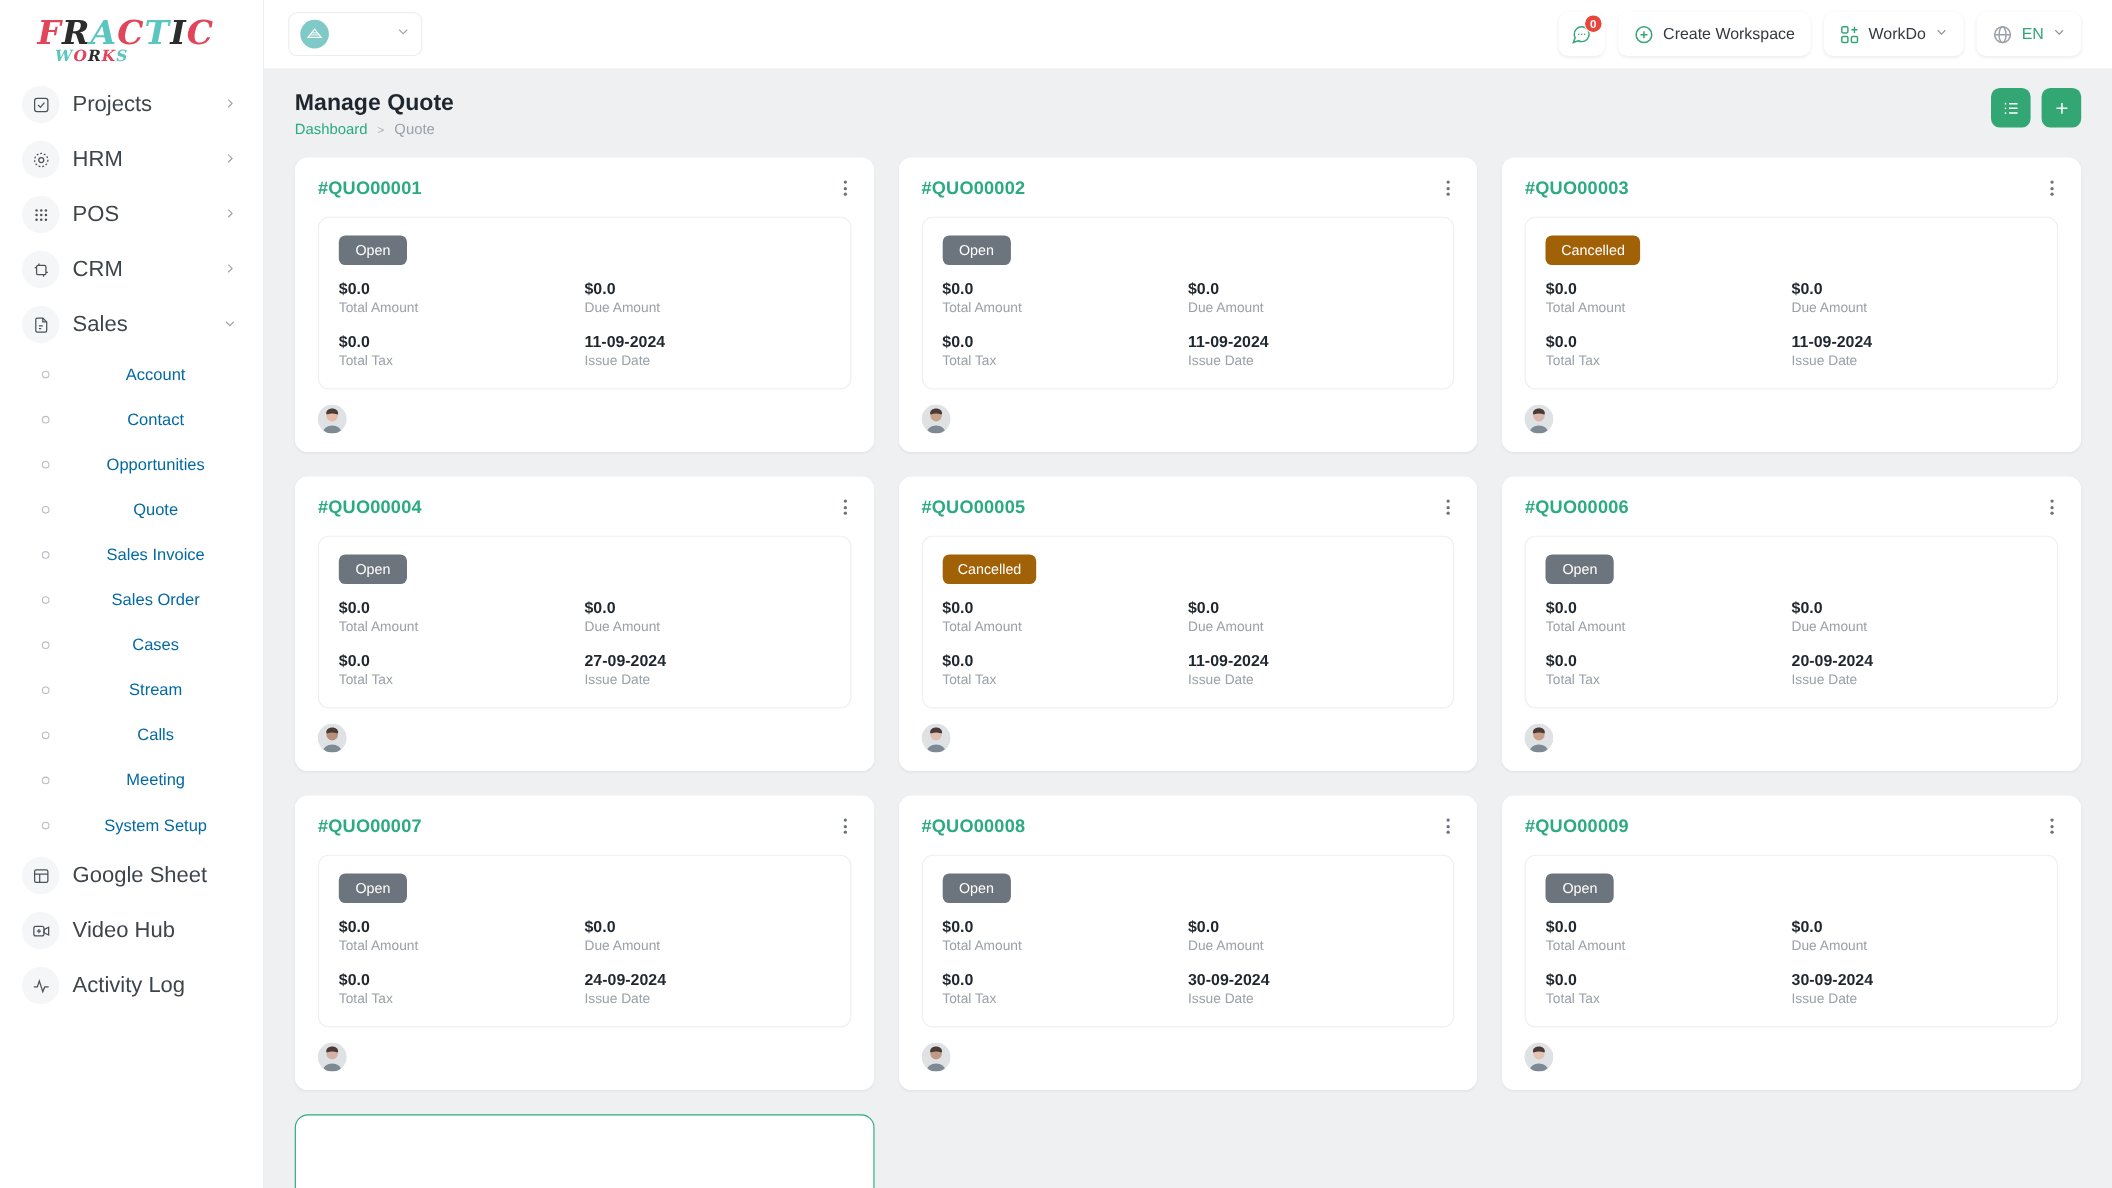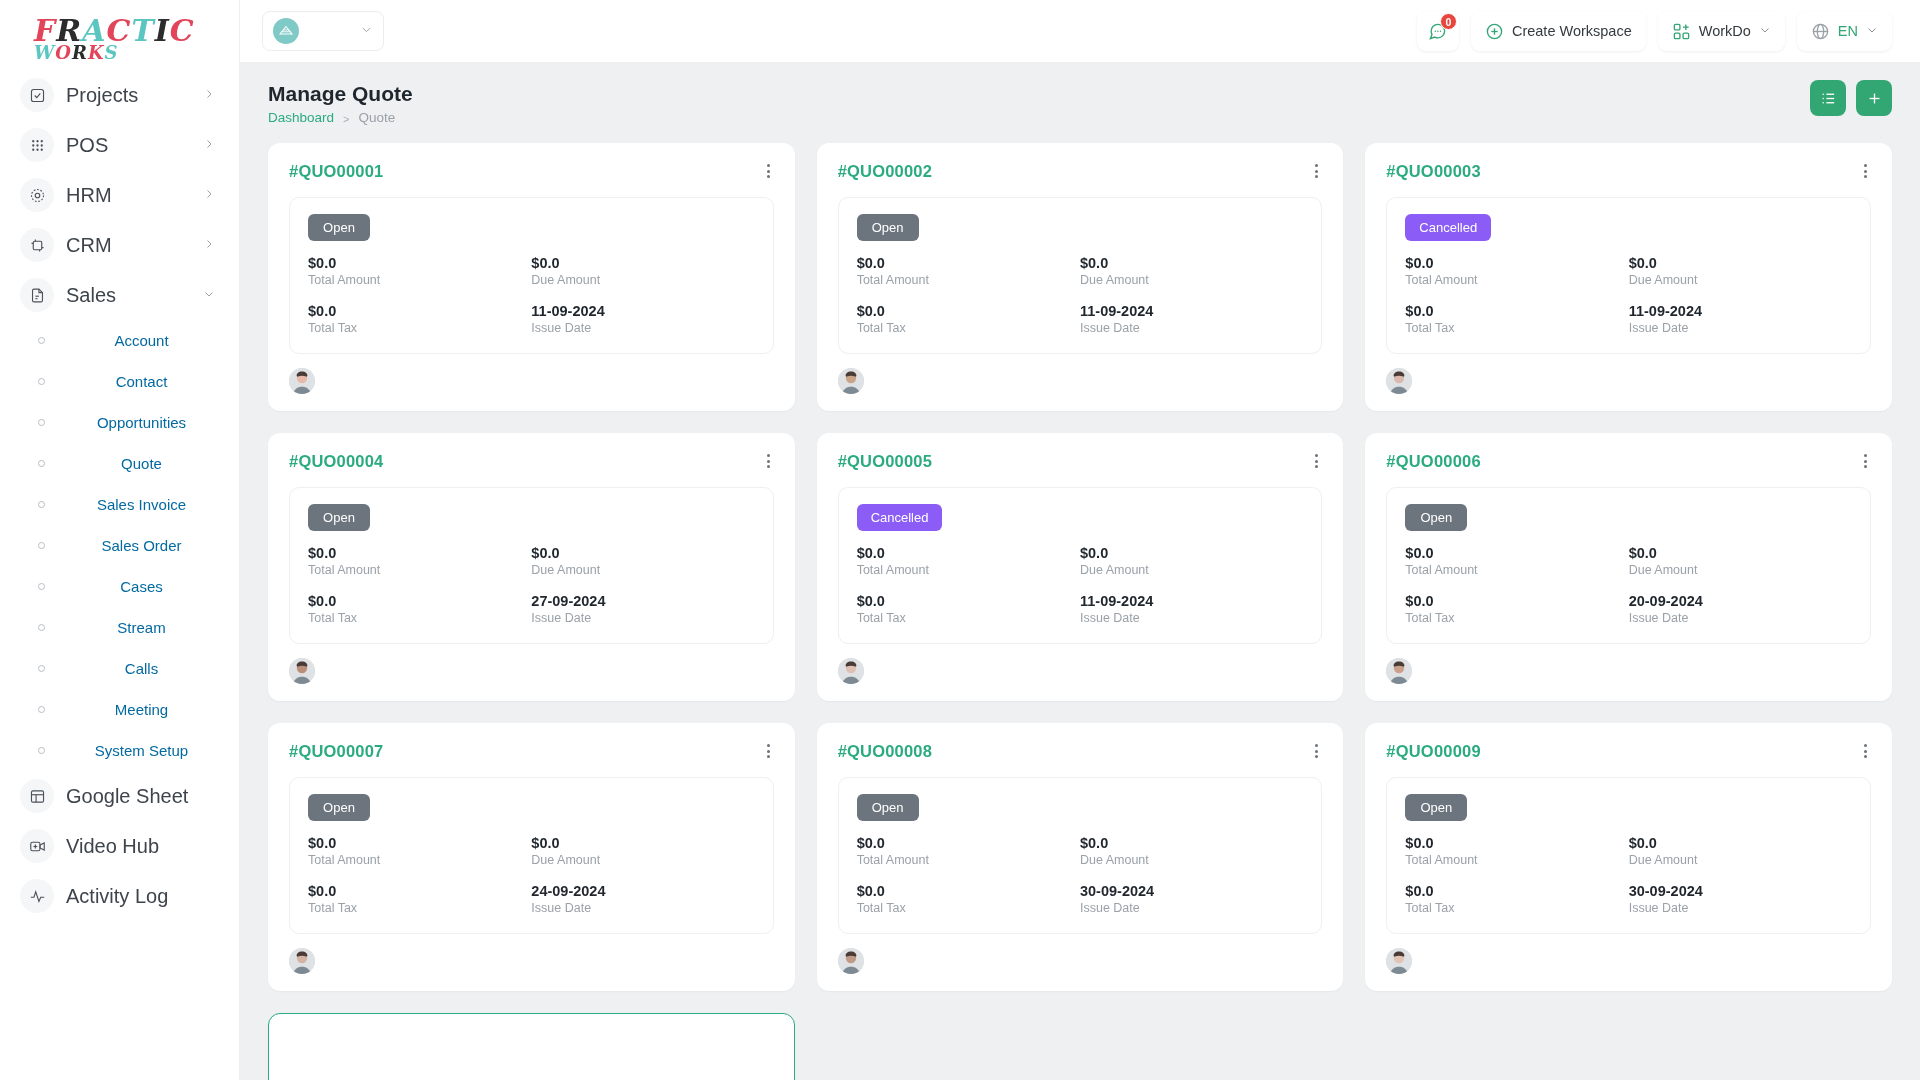--- a/index.html
+++ b/index.html
@@ -29,25 +29,25 @@
     letter-spacing: 1px;
     display: block;
   }
   .logo-main .r1 { color: #e2455a; }
   .logo-main .r2 { color: #5bc5c0; }
   .logo-main .r3 { color: #2c2c2c; }
   .logo-sub {
     font-family: "DejaVu Serif", serif;
     font-style: italic;
     font-weight: bold;
-    font-size: 18px;
+    font-size: 14px;
     letter-spacing: 1px;
     display: block;
     margin-top: -2px;
-    margin-left: 0;
+    margin-left: 16px;
   }
   .logo-sub .s1 { color: #5bc5c0; }
   .logo-sub .s2 { color: #2c2c2c; }
   .logo-sub .s3 { color: #e2455a; }
 
   .nav { padding: 0 10px; }
   .nav-item {
     display: flex; align-items: center;
     height: 50px;
     padding: 0 10px 0 10px;
@@ -182,21 +182,21 @@
   .status {
     display: inline-block;
     min-width: 62px; text-align: center;
     padding: 6px 14px;
     border-radius: 6px;
     color: #fff;
     font-size: 13px;
     margin-bottom: 14px;
   }
   .status.open { background: #6c757d; }
-  .status.cancelled { background: #8b5cf6; }
+  .status.cancelled { background: #a16207; }
   .kv-grid { display: grid; grid-template-columns: 1fr 1fr; row-gap: 16px; }
   .kv-val { font-size: 14.5px; font-weight: bold; color: #1f262d; }
   .kv-lab { font-size: 12.5px; color: #9aa1a8; margin-top: 2px; }
   .qfoot { margin-top: 14px; display: flex; align-items: center; }
   .avatar {
     width: 26px; height: 26px; border-radius: 50%;
     overflow: hidden; background: #d8dbde;
     display: flex; align-items: flex-end; justify-content: center;
   }
   .avatar svg { width: 26px; height: 26px; display: block; }
@@ -223,20 +223,33 @@
               <rect x="3.5" y="3.5" width="17" height="17" rx="3"></rect>
               <polyline points="8,12 11,15 16,9"></polyline>
             </svg>
         </span>
         <span class="nav-label">Projects</span>
         <span class="nav-arrow"><svg viewBox="0 0 24 24">
               <polyline points="9,5 16,12 9,19"></polyline>
             </svg></span>
       </div>
 
+
+      <div class="nav-item">
+        <span class="nav-icon">
+          <svg viewBox="0 0 24 24">
+              <circle cx="12" cy="12" r="8.5" stroke-dasharray="2.4 2.4"></circle>
+              <circle cx="12" cy="12" r="3.2"></circle>
+            </svg>
+        </span>
+        <span class="nav-label">HRM</span>
+        <span class="nav-arrow"><svg viewBox="0 0 24 24">
+              <polyline points="9,5 16,12 9,19"></polyline>
+            </svg></span>
+      </div>
 
       <div class="nav-item">
         <span class="nav-icon">
           <svg viewBox="0 0 24 24" style="stroke:none;fill:#4b5259">
             <circle cx="6" cy="6" r="1.6"></circle>
               <circle cx="12" cy="6" r="1.6"></circle>
               <circle cx="18" cy="6" r="1.6"></circle>
             <circle cx="6" cy="12" r="1.6"></circle>
               <circle cx="12" cy="12" r="1.6"></circle>
               <circle cx="18" cy="12" r="1.6"></circle>
@@ -247,33 +260,20 @@
         </span>
         <span class="nav-label">POS</span>
         <span class="nav-arrow"><svg viewBox="0 0 24 24">
               <polyline points="9,5 16,12 9,19"></polyline>
             </svg></span>
       </div>
 
       <div class="nav-item">
         <span class="nav-icon">
           <svg viewBox="0 0 24 24">
-              <circle cx="12" cy="12" r="8.5" stroke-dasharray="2.4 2.4"></circle>
-              <circle cx="12" cy="12" r="3.2"></circle>
-            </svg>
-        </span>
-        <span class="nav-label">HRM</span>
-        <span class="nav-arrow"><svg viewBox="0 0 24 24">
-              <polyline points="9,5 16,12 9,19"></polyline>
-            </svg></span>
-      </div>
-
-      <div class="nav-item">
-        <span class="nav-icon">
-          <svg viewBox="0 0 24 24">
               <rect x="6" y="6" width="12" height="12" rx="2"></rect>
               <path d="M9 3.5v2.5M15 18v2.5M3.5 9H6M18 15h2.5"></path>
             </svg>
         </span>
         <span class="nav-label">CRM</span>
         <span class="nav-arrow"><svg viewBox="0 0 24 24">
               <polyline points="9,5 16,12 9,19"></polyline>
             </svg></span>
       </div>
 

